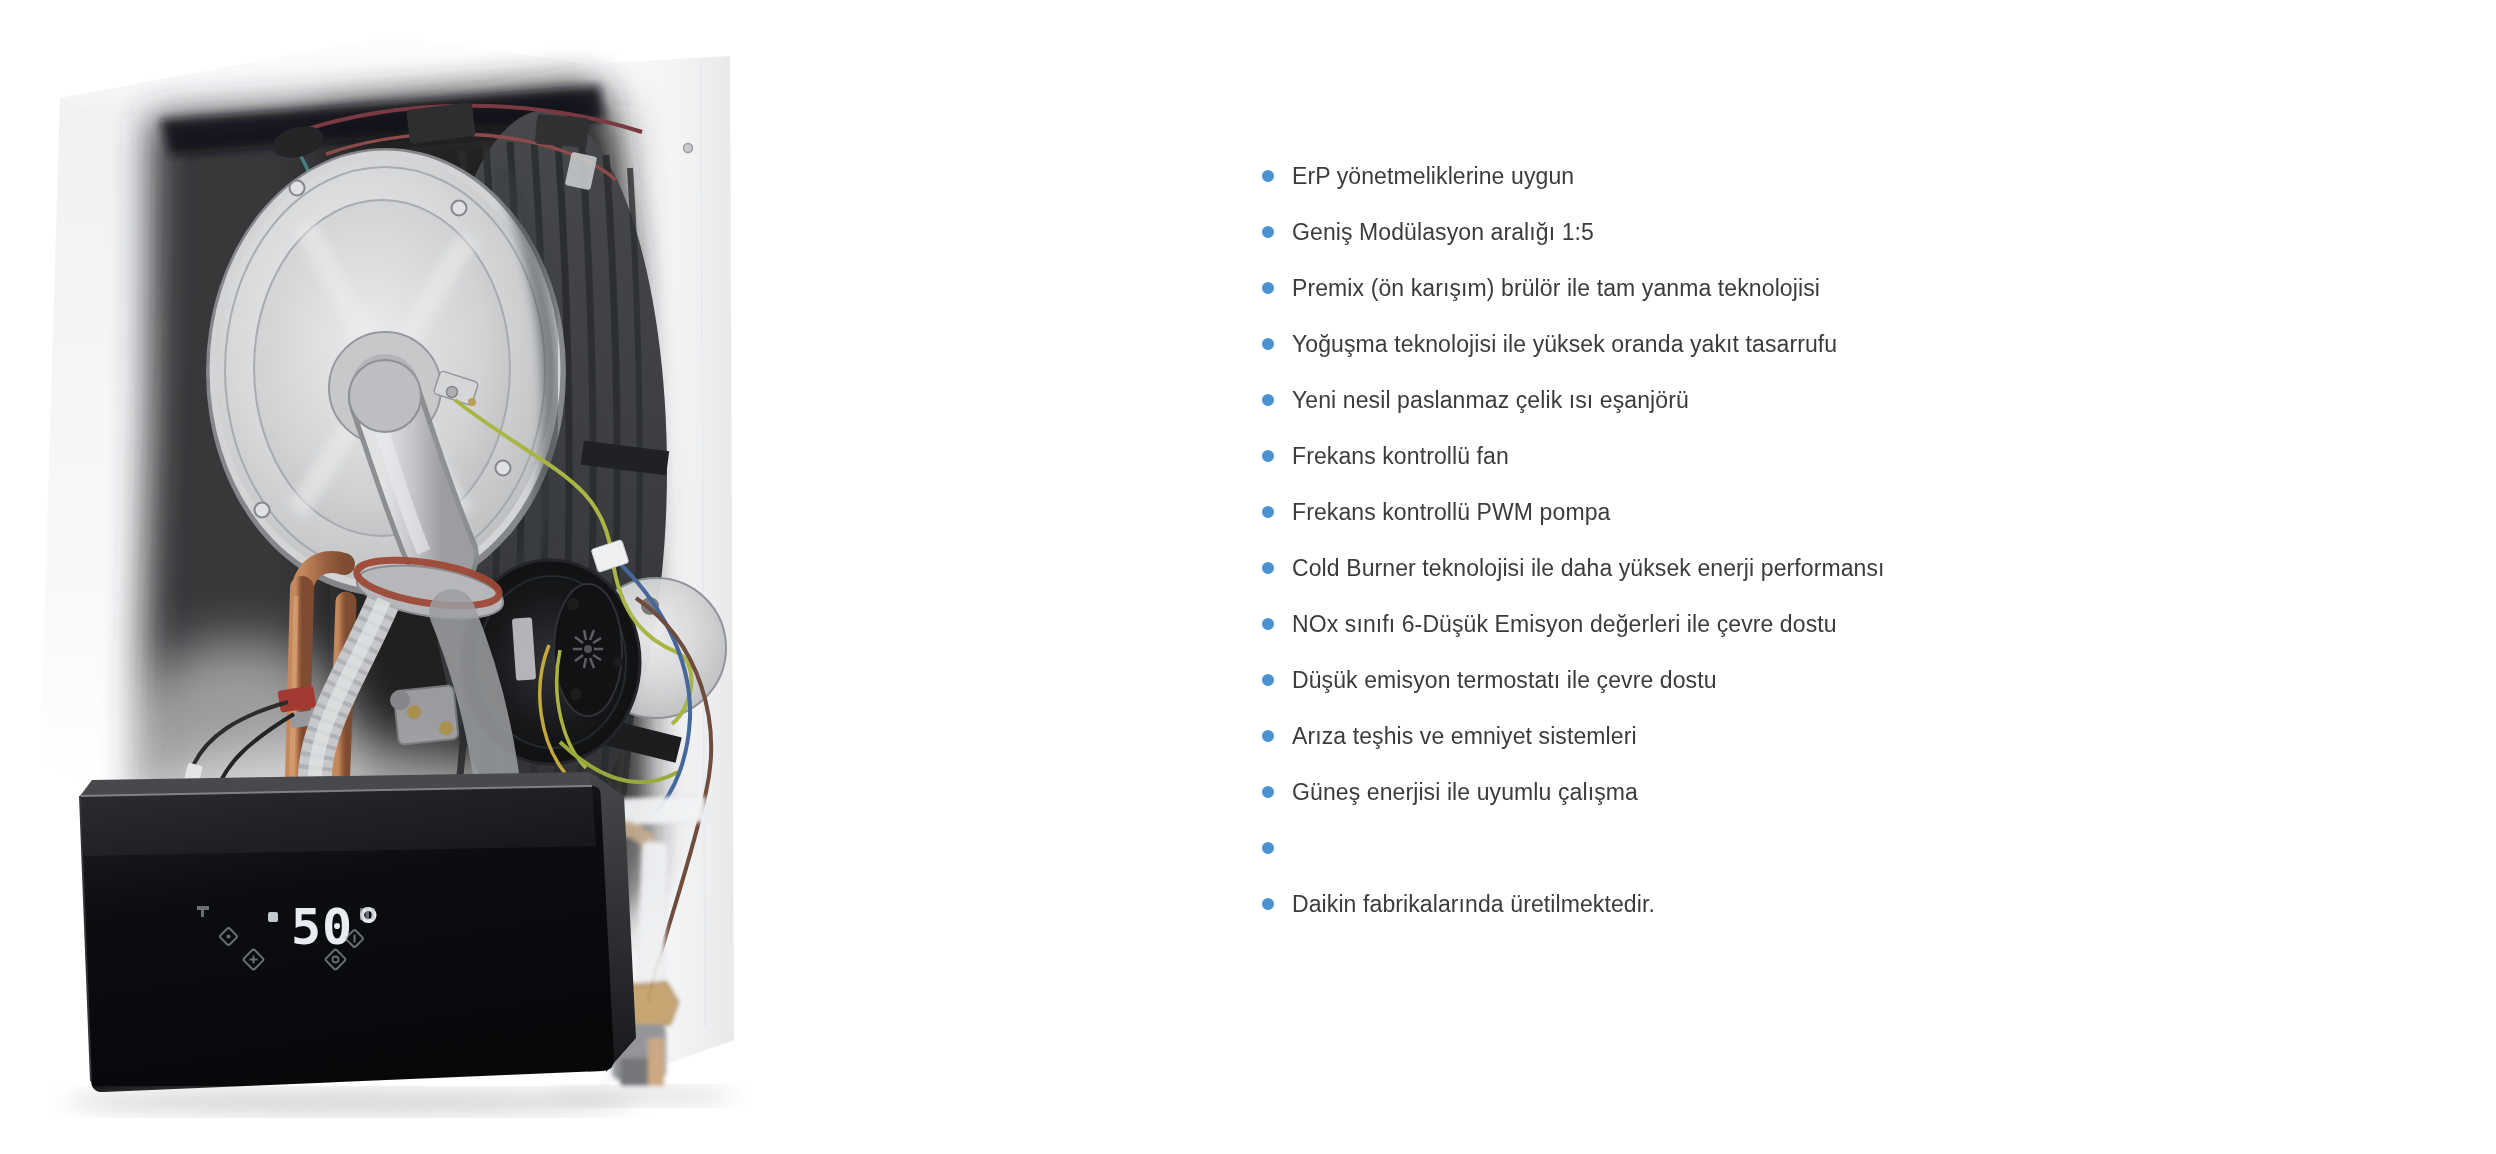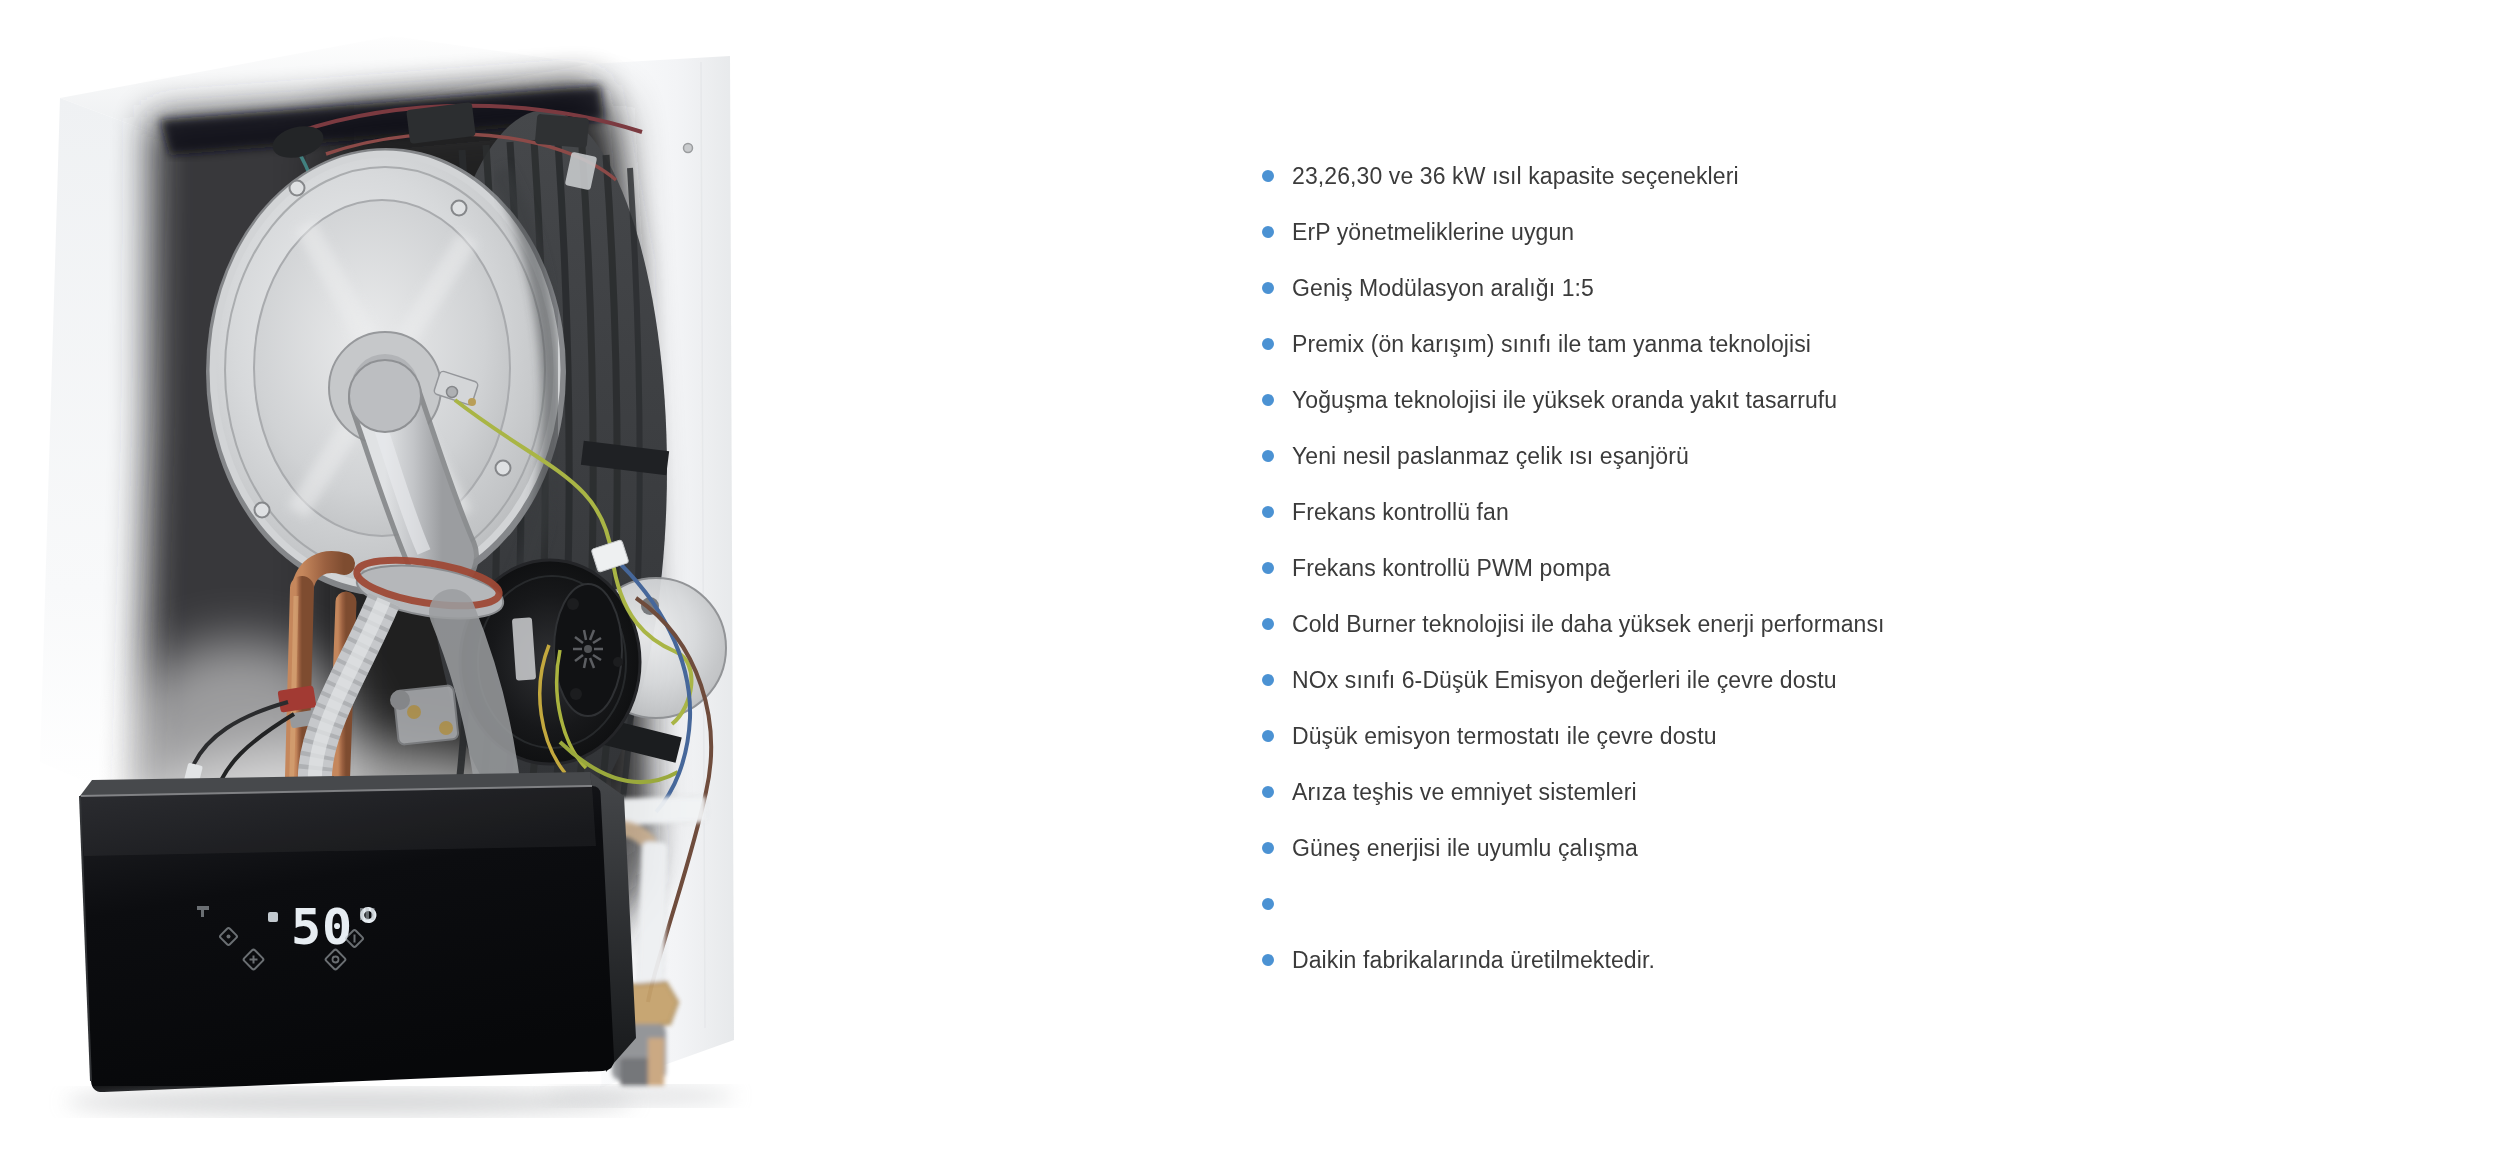--- a/index.html
+++ b/index.html
@@ -287,33 +287,29 @@
 
     <g>
       <ellipse cx="350" cy="1102" rx="285" ry="13" fill="#b5b7b9" opacity=".55" filter="url(#b10)"></ellipse>
       <ellipse cx="640" cy="1096" rx="95" ry="10" fill="#c6c8ca" opacity=".5" filter="url(#b10)"></ellipse>
     </g>
   </svg>
 
   <ul class="features">
     <li>
         <span class="dot"></span>
-        <span class="ftext">23,26,30 ve 36 kW ısıl kapasite seçenekleri</span>
-      </li>
-    <li>
-        <span class="dot"></span>
         <span class="ftext">ErP yönetmeliklerine uygun</span>
       </li>
     <li>
         <span class="dot"></span>
         <span class="ftext">Geniş Modülasyon aralığı 1:5</span>
       </li>
     <li>
         <span class="dot"></span>
-        <span class="ftext">Premix (ön karışım) sınıfı ile tam yanma teknolojisi</span>
+        <span class="ftext">Premix (ön karışım) brülör ile tam yanma teknolojisi</span>
       </li>
     <li>
         <span class="dot"></span>
         <span class="ftext">Yoğuşma teknolojisi ile yüksek oranda yakıt tasarrufu</span>
       </li>
     <li>
         <span class="dot"></span>
         <span class="ftext">Yeni nesil paslanmaz çelik ısı eşanjörü</span>
       </li>
     <li>

